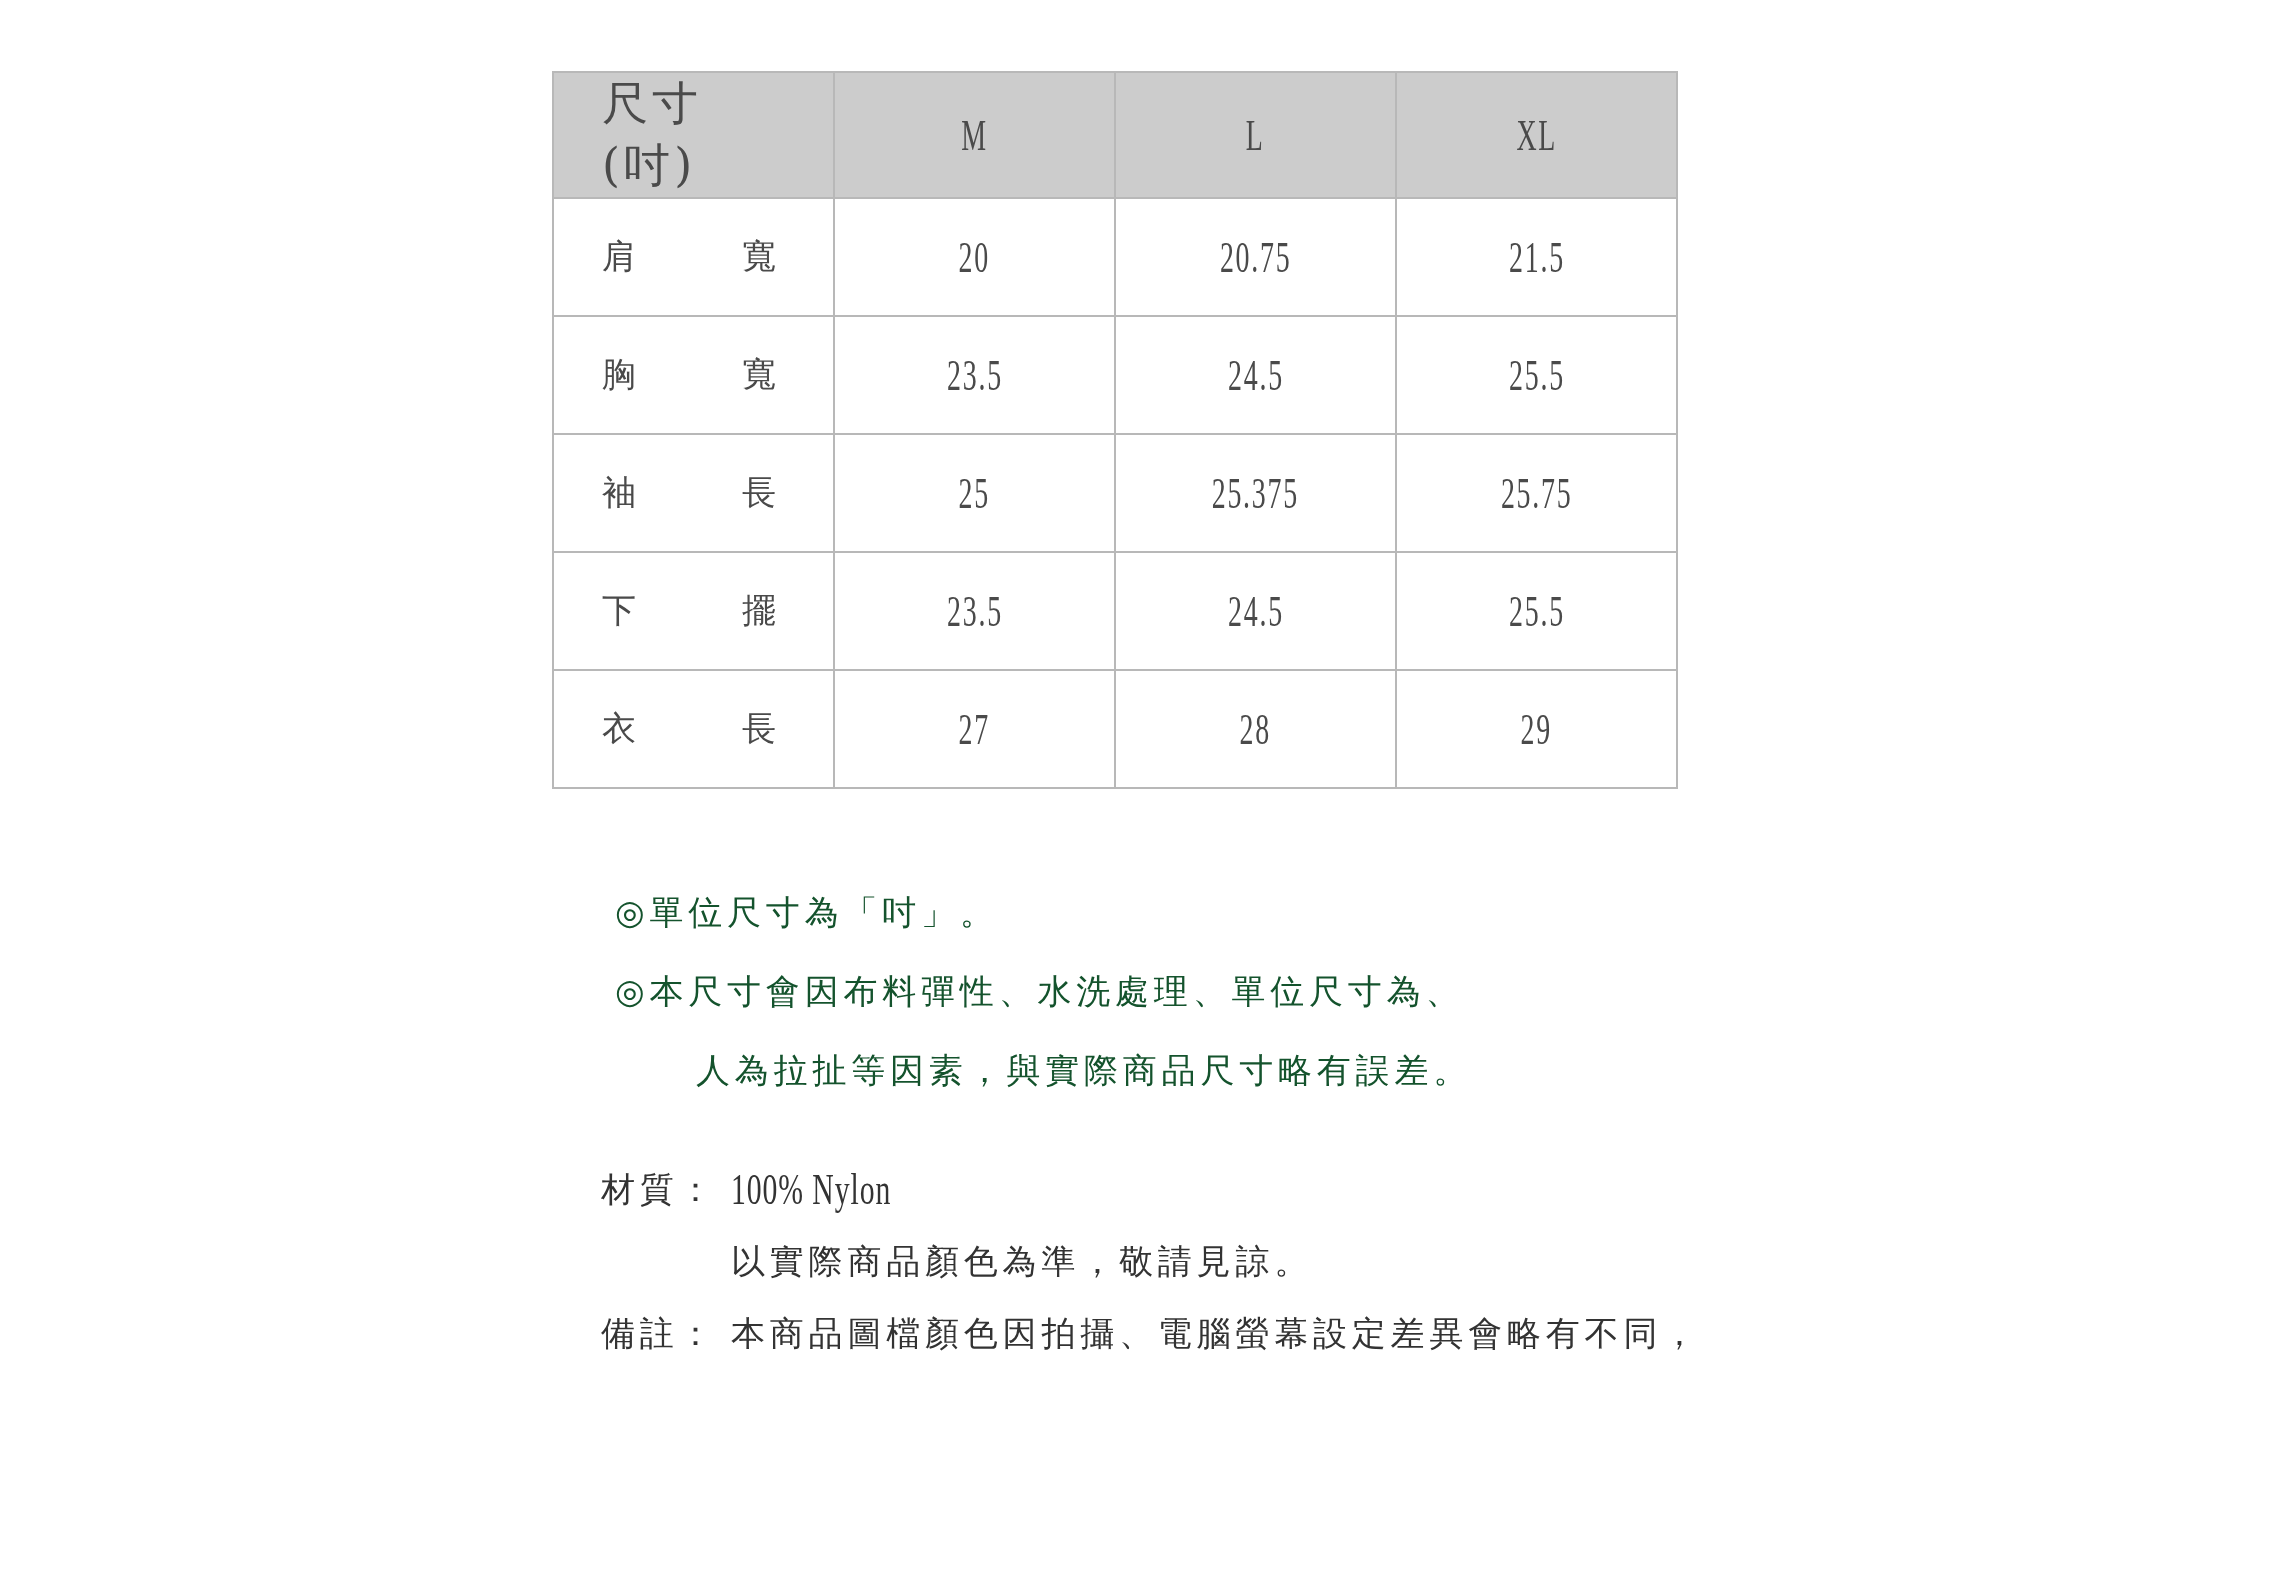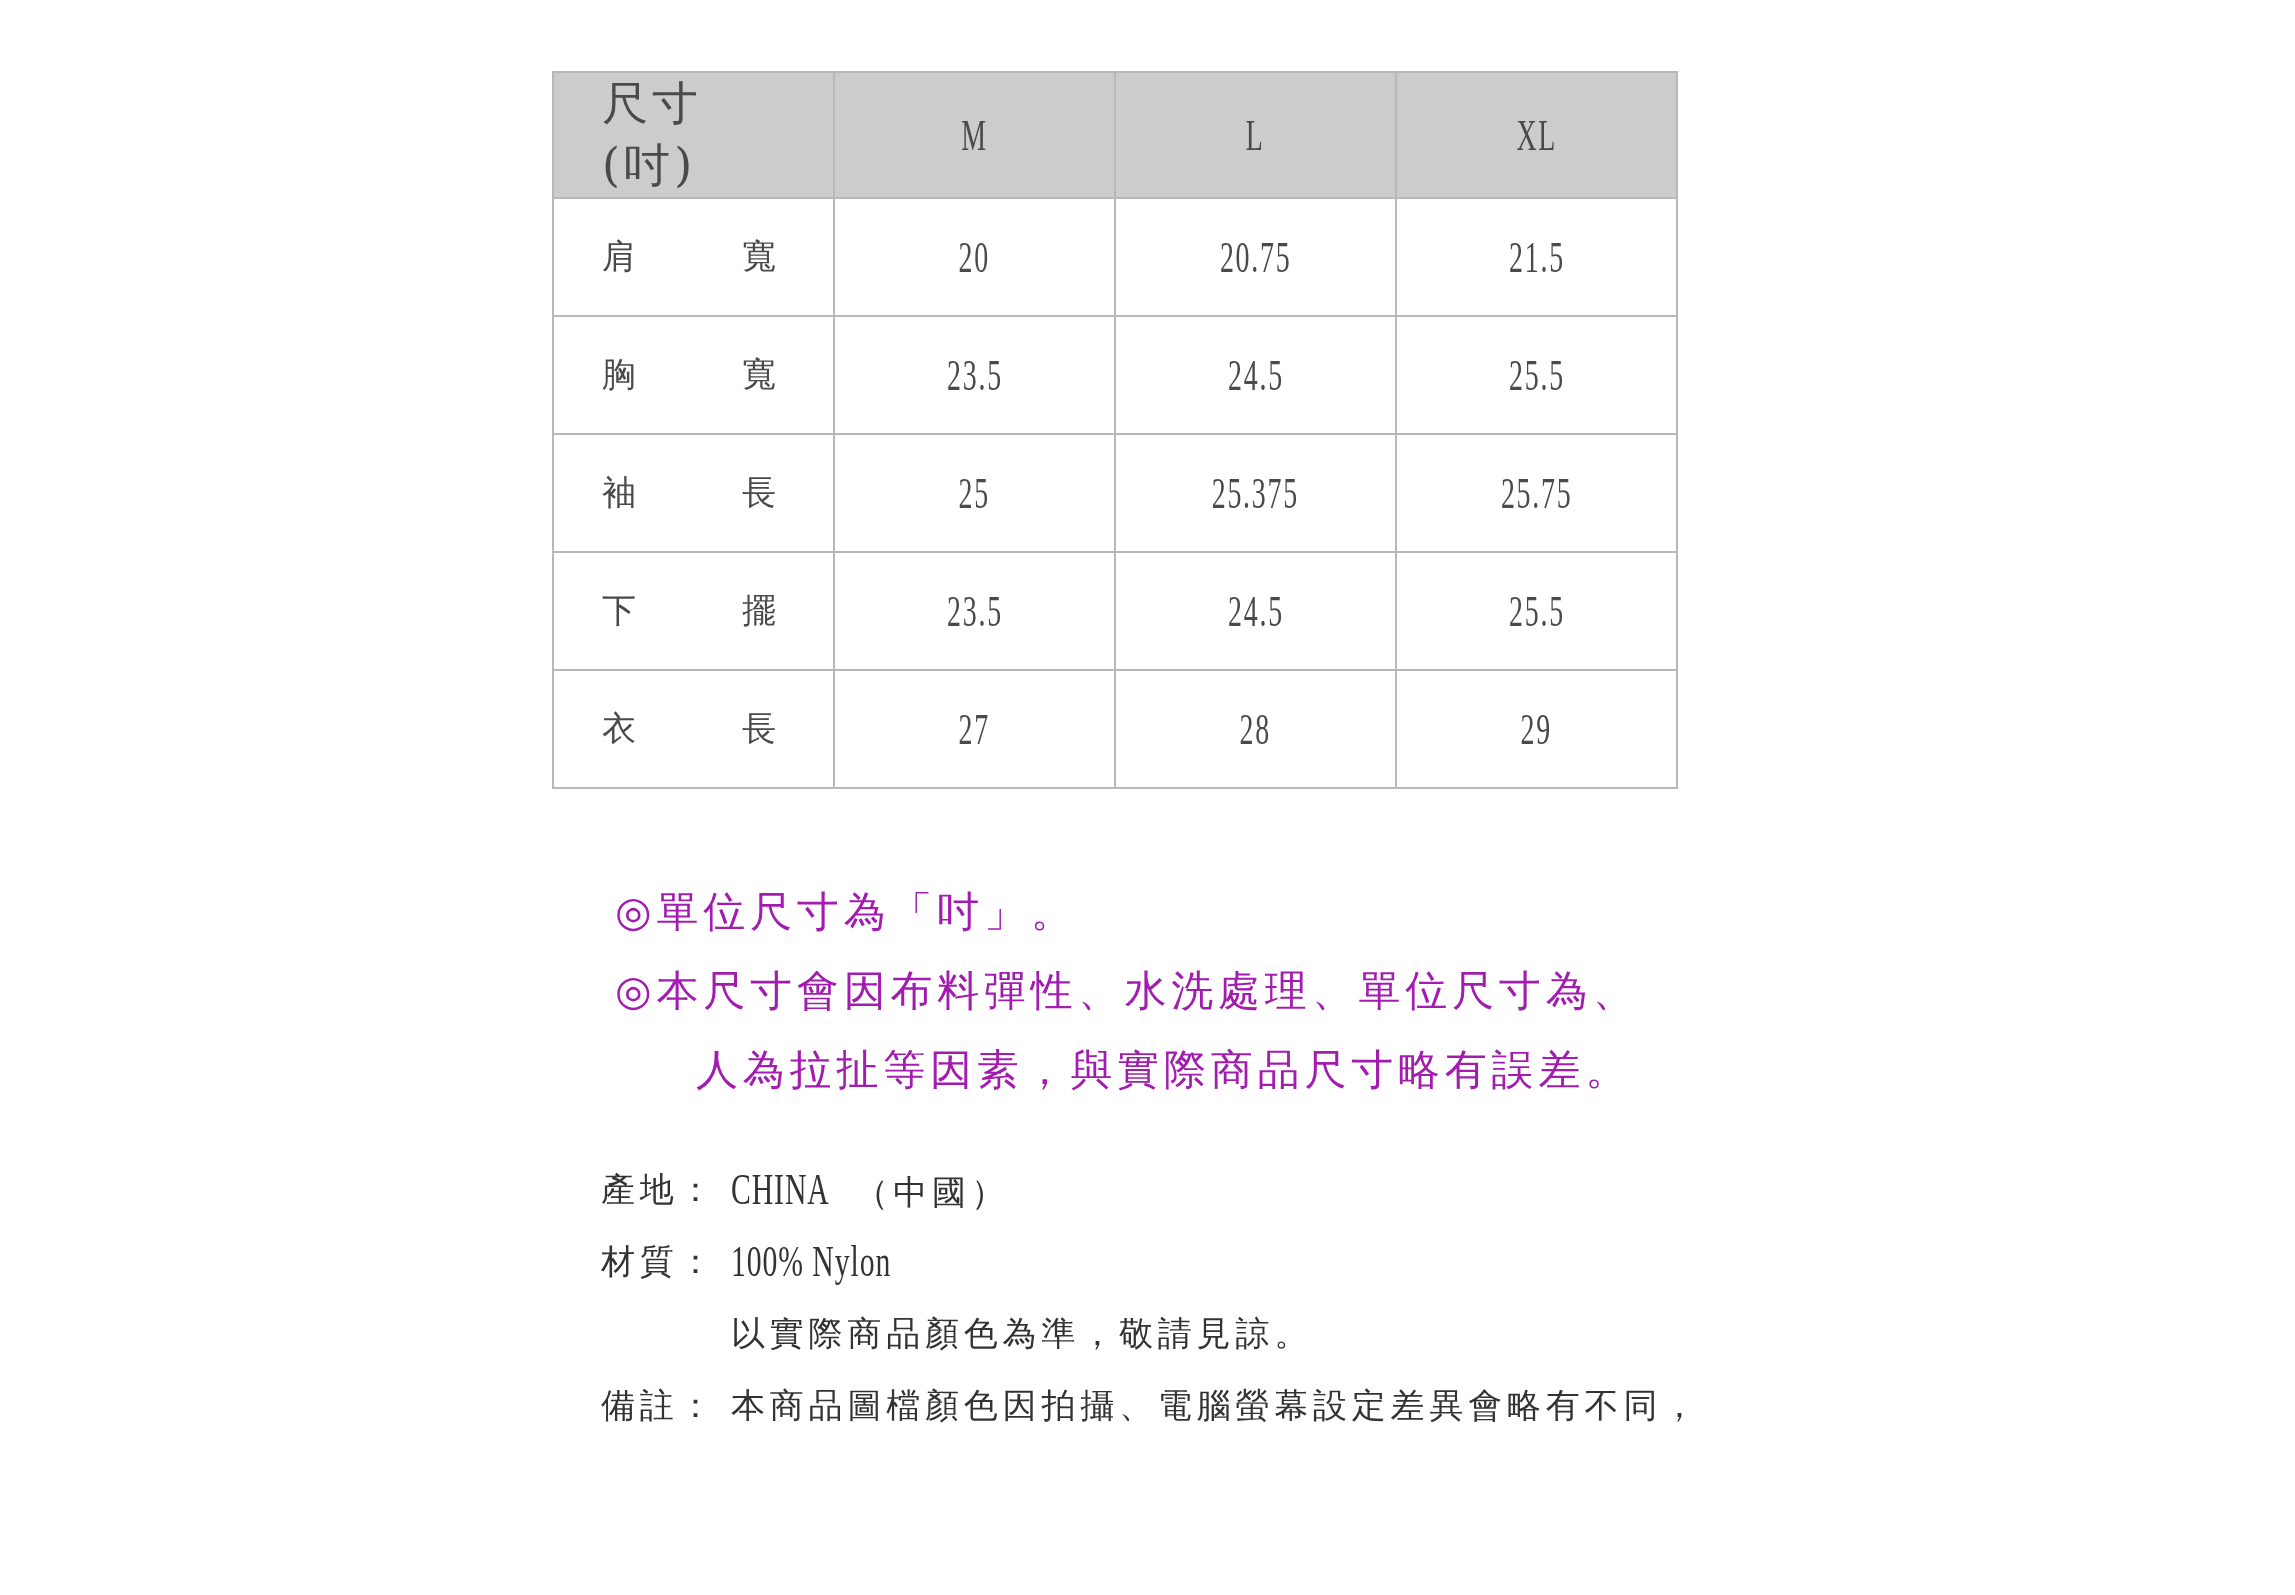--- a/index.html
+++ b/index.html
@@ -65,22 +65,22 @@
       justify-content: space-between;
       width: 174px;
       font-size: 34px;
     }
 
     
     .notes {
       position: absolute;
       left: 615px;
       top: 888px;
-      font-size: 42px;
-      color: #a21caf;
+      font-size: 34px;
+      color: #14532d;
       letter-spacing: 4.8px;
     }
     .note-line {
       height: 79px;
       line-height: 48px;
       white-space: nowrap;
     }
     .note-line.cont {
       padding-left: 81px;
     }
@@ -201,26 +201,20 @@
   </tbody>
 </table>
 
 <div class="notes">
   <div class="note-line">◎單位尺寸為「吋」。</div>
   <div class="note-line">◎本尺寸會因布料彈性、水洗處理、單位尺寸為、</div>
   <div class="note-line cont">人為拉扯等因素，與實際商品尺寸略有誤差。</div>
 </div>
 
 <div class="info">
-  <div class="info-line">
-    <span class="info-key">產地：</span>
-    <span class="info-val">
-      <span class="latin">CHINA</span><span style="margin-left:-26px">（中國）</span>
-    </span>
-  </div>
   <div class="info-line">
     <span class="info-key">材質：</span>
     <span class="info-val">
       <span class="latin">100% Nylon</span>
     </span>
   </div>
   <div class="info-line info-cont">
     <span class="info-val">以實際商品顏色為準，敬請見諒。</span>
   </div>
   <div class="info-line">

